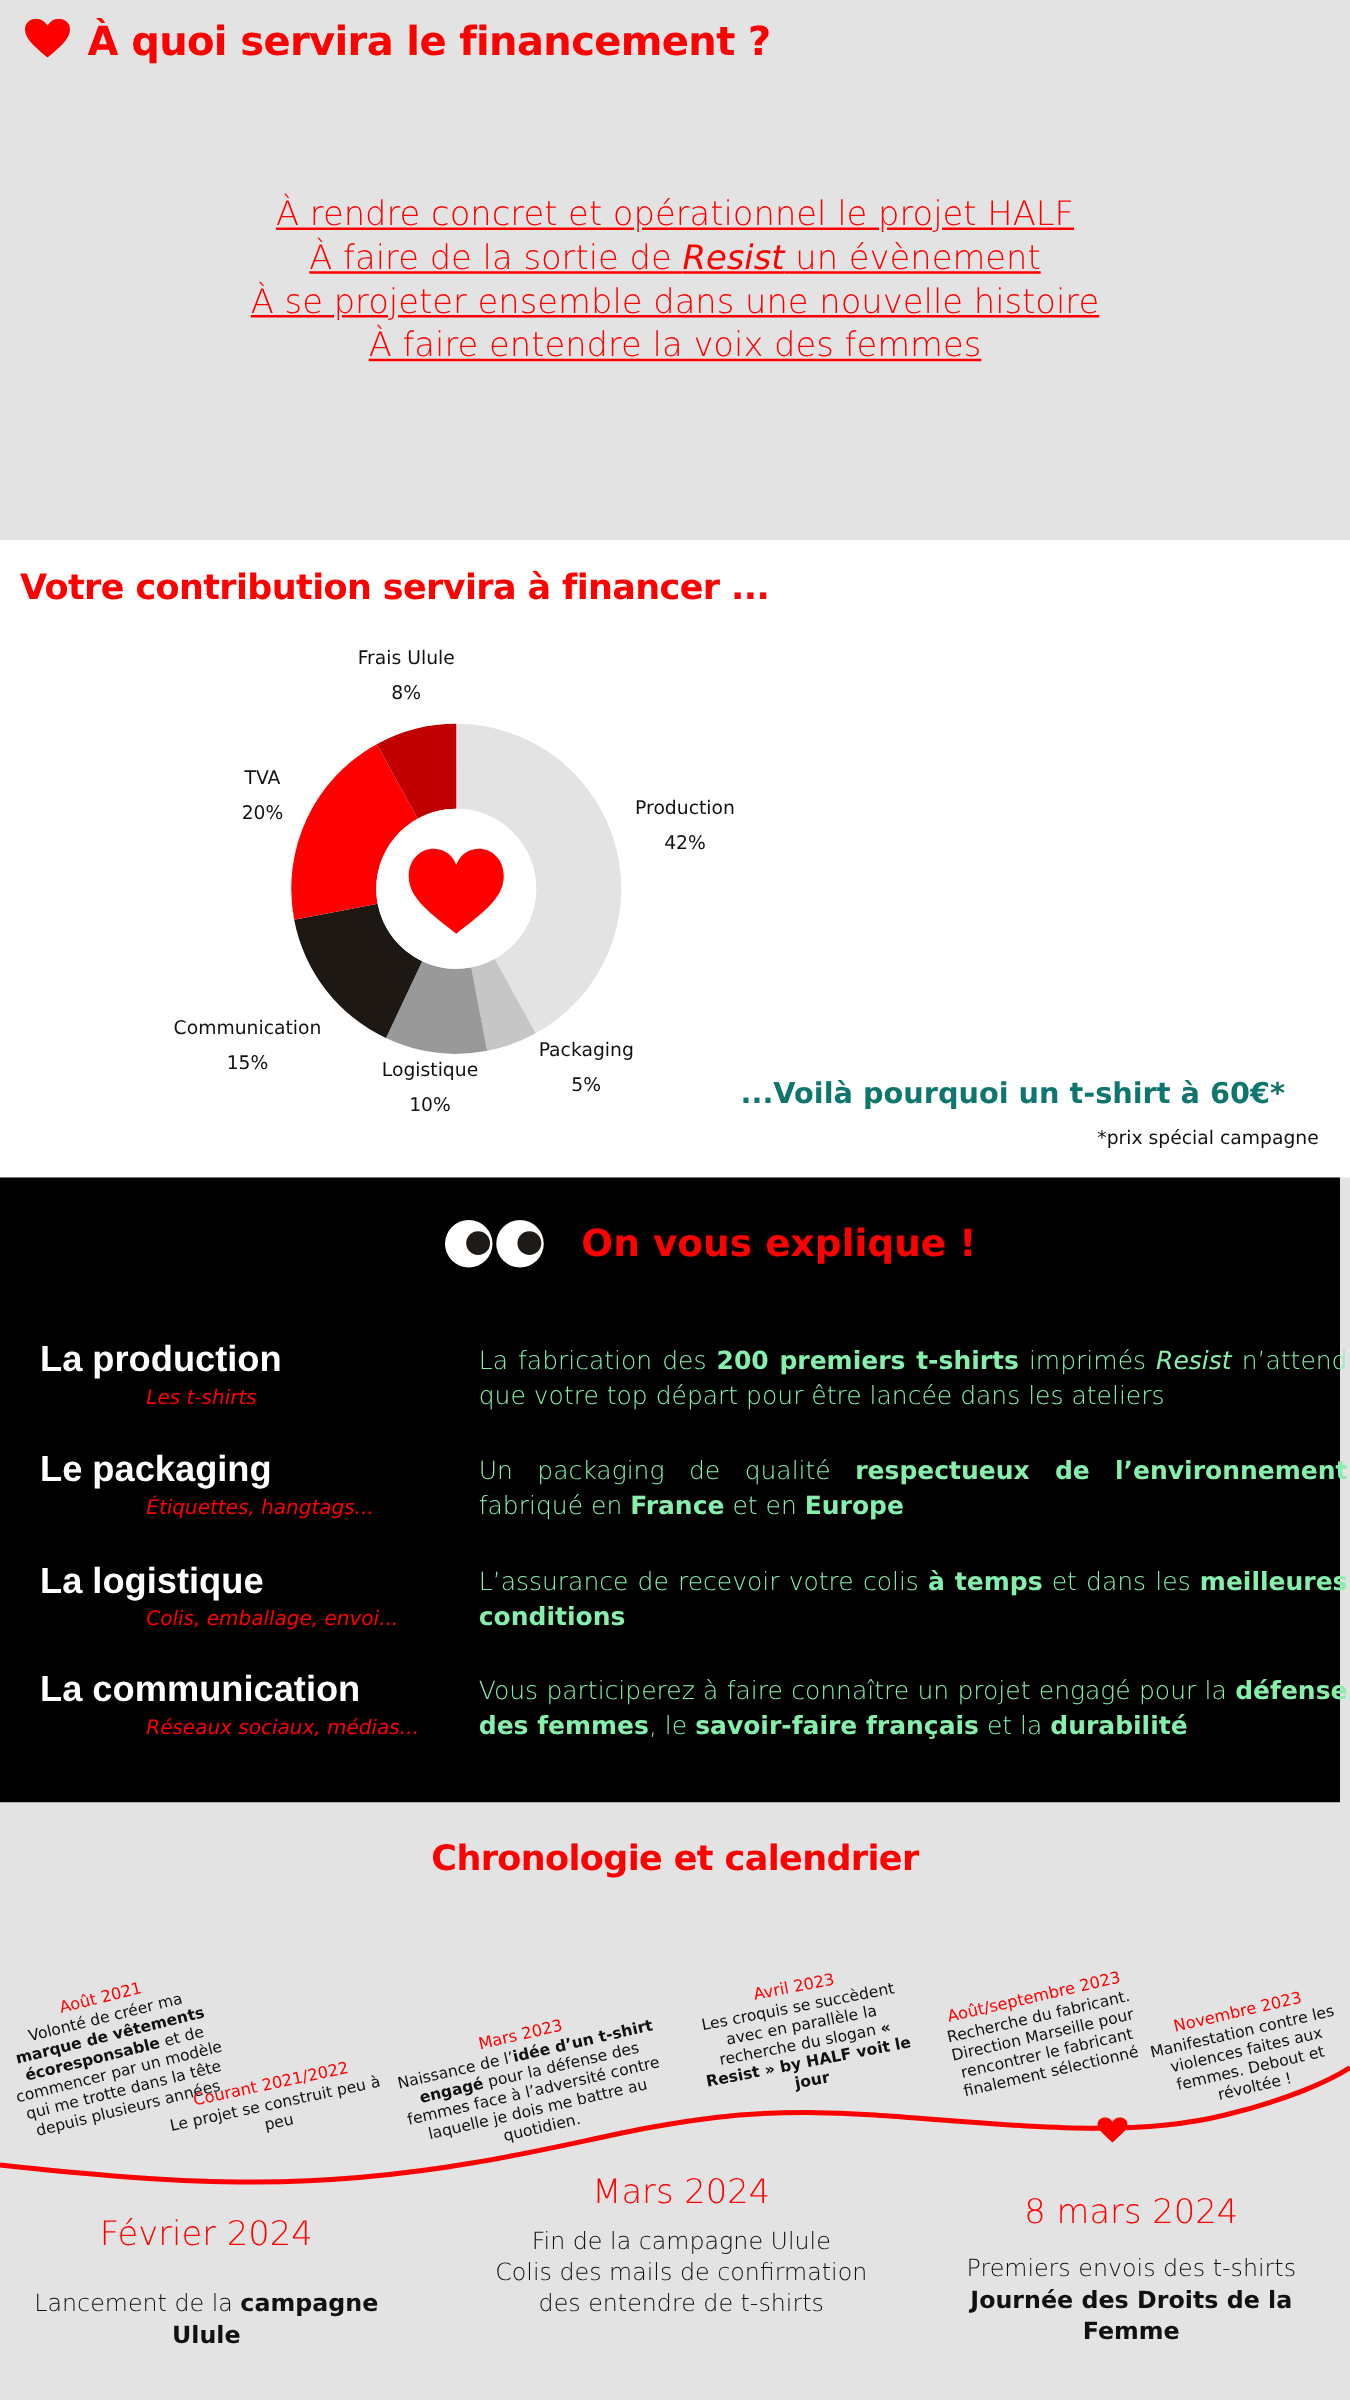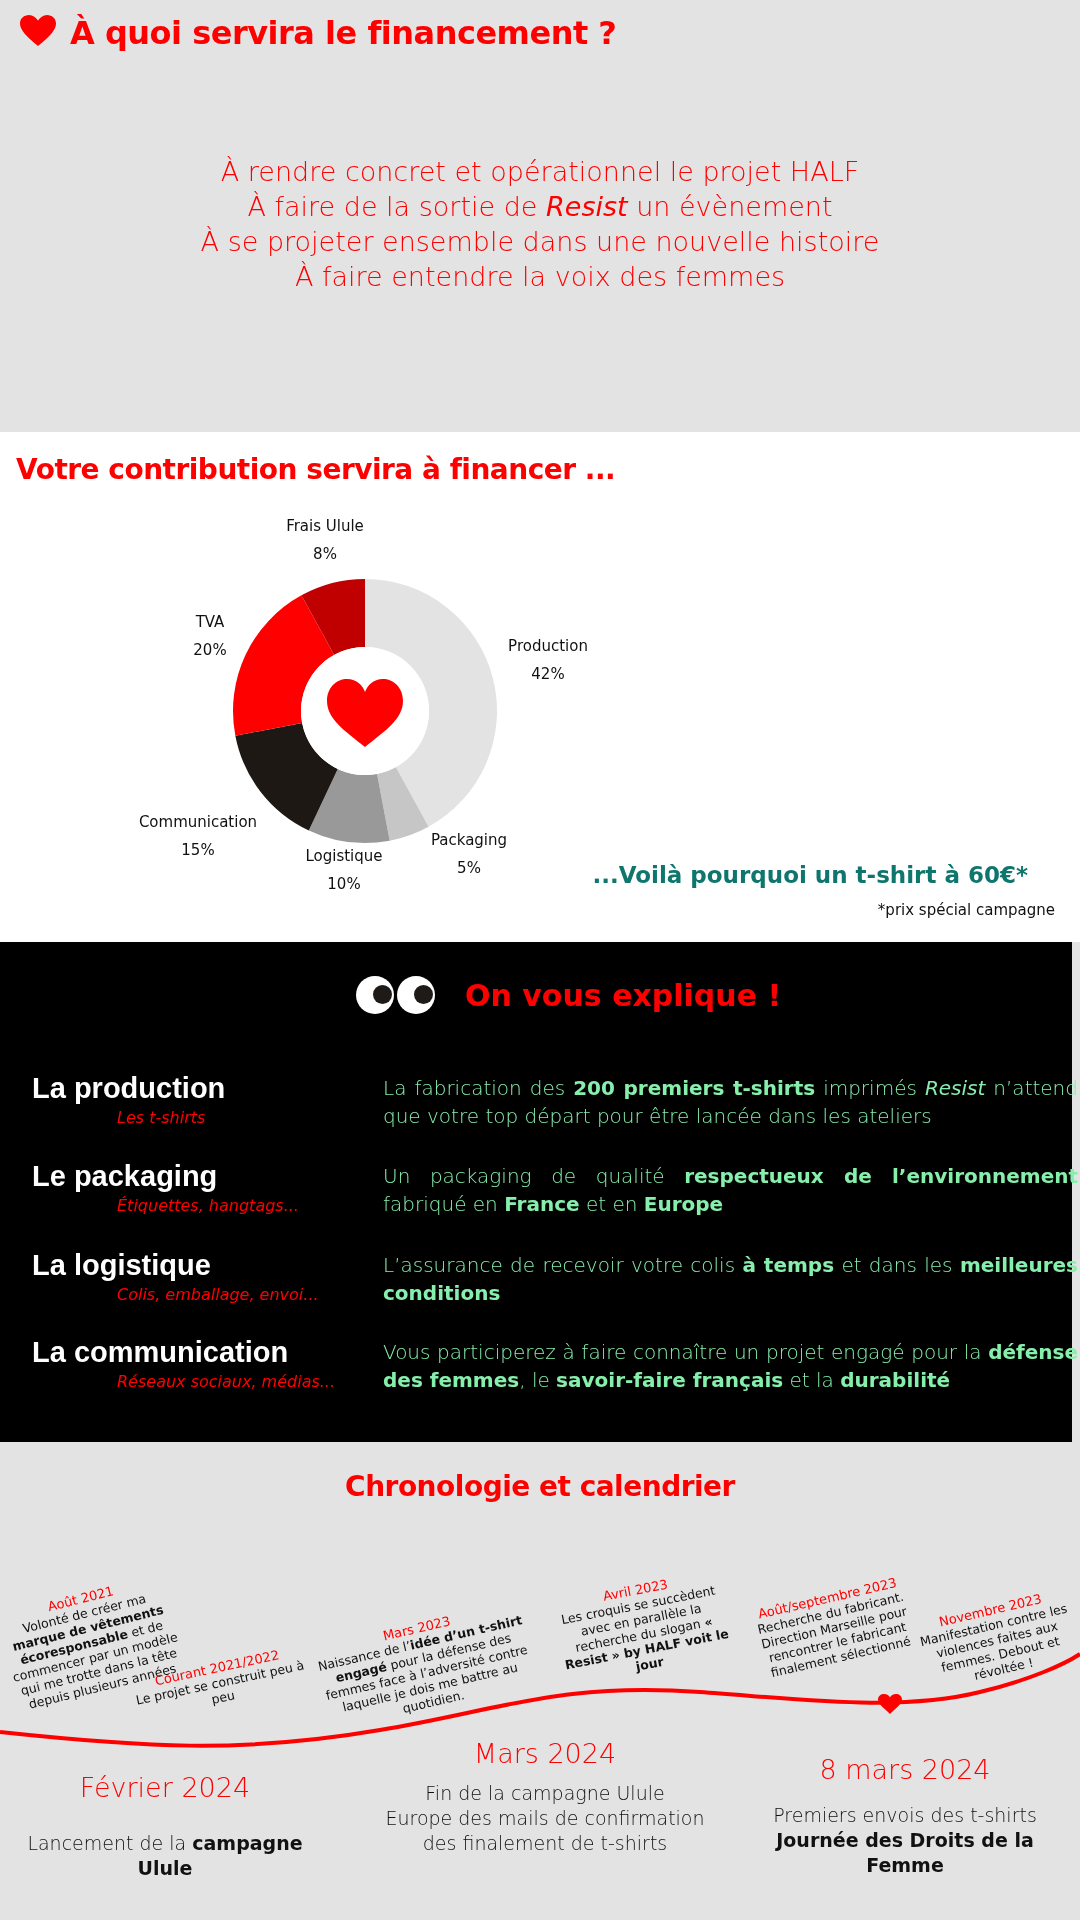--- a/index.html
+++ b/index.html
@@ -4,21 +4,21 @@
 <style>
   * { box-sizing: border-box; margin: 0; padding: 0; }
   html, body { width: 1080px; height: 1920px; overflow: hidden; }
   body { font-family: "DejaVu Sans", sans-serif; background: #e3e3e3; position: relative; }
 
   
   #sec-intro { position: absolute; left: 0; top: 0; width: 1080px; height: 432px; background: #e3e3e3; }
   #intro-title { position: absolute; left: 20px; top: 14px; display: flex; align-items: center; gap: 14px; }
   #intro-title .title-text { font-size: 32px; font-weight: bold; color: #ff0000; letter-spacing: -0.5px; }
   #intro-lines { position: absolute; left: 0; top: 154px; width: 1080px; text-align: center; }
-  #intro-lines div { font-size: 27px; line-height: 35px; color: #ff0000; font-weight: 300; }
+  #intro-lines div { font-size: 27px; line-height: 35px; color: #ff0000; font-weight: 300; text-decoration: underline; }
   #intro-lines i { font-style: italic; }
 
   
   #sec-contrib { position: absolute; left: 0; top: 432px; width: 1080px; height: 510px; background: #ffffff; }
   #contrib-title { position: absolute; left: 16px; top: 21px; font-size: 28px; font-weight: bold; color: #ff0000; letter-spacing: -0.5px; }
   #donut { position: absolute; left: 232px; top: 146px; }
   .pie-label { position: absolute; text-align: center; font-size: 15px; line-height: 28px; color: #111; }
   #price-line { position: absolute; right: 52px; top: 430px; font-size: 23px; font-weight: bold; color: #0f766e; }
   #price-note { position: absolute; right: 25px; top: 469px; font-size: 15px; color: #111; }
 
@@ -175,22 +175,22 @@
   </svg>
 
   <div class="milestone" style="left:10px; top:330px; width:310px;">
     <div class="m-date">Février 2024</div>
     <div class="m-text" style="margin-top:28px;">Lancement de la <b>campagne Ulule</b></div>
   </div>
   <div class="milestone" style="left:380px; top:296px; width:330px;">
     <div class="m-date">Mars 2024</div>
     <div class="m-text" style="margin-top:12px;">
       <div>Fin de la campagne Ulule</div>
-      <div>Europe des mails de confirmation</div>
-      <div>des finalement de t-shirts</div>
+      <div>Colis des mails de confirmation</div>
+      <div>des entendre de t-shirts</div>
     </div>
   </div>
   <div class="milestone" style="left:740px; top:312px; width:330px;">
     <div class="m-date">8 mars 2024</div>
     <div class="m-text" style="margin-top:18px;">
       <div>Premiers envois des t-shirts</div>
       <div><b>Journée des Droits de la Femme</b></div>
     </div>
   </div>
 </section>

